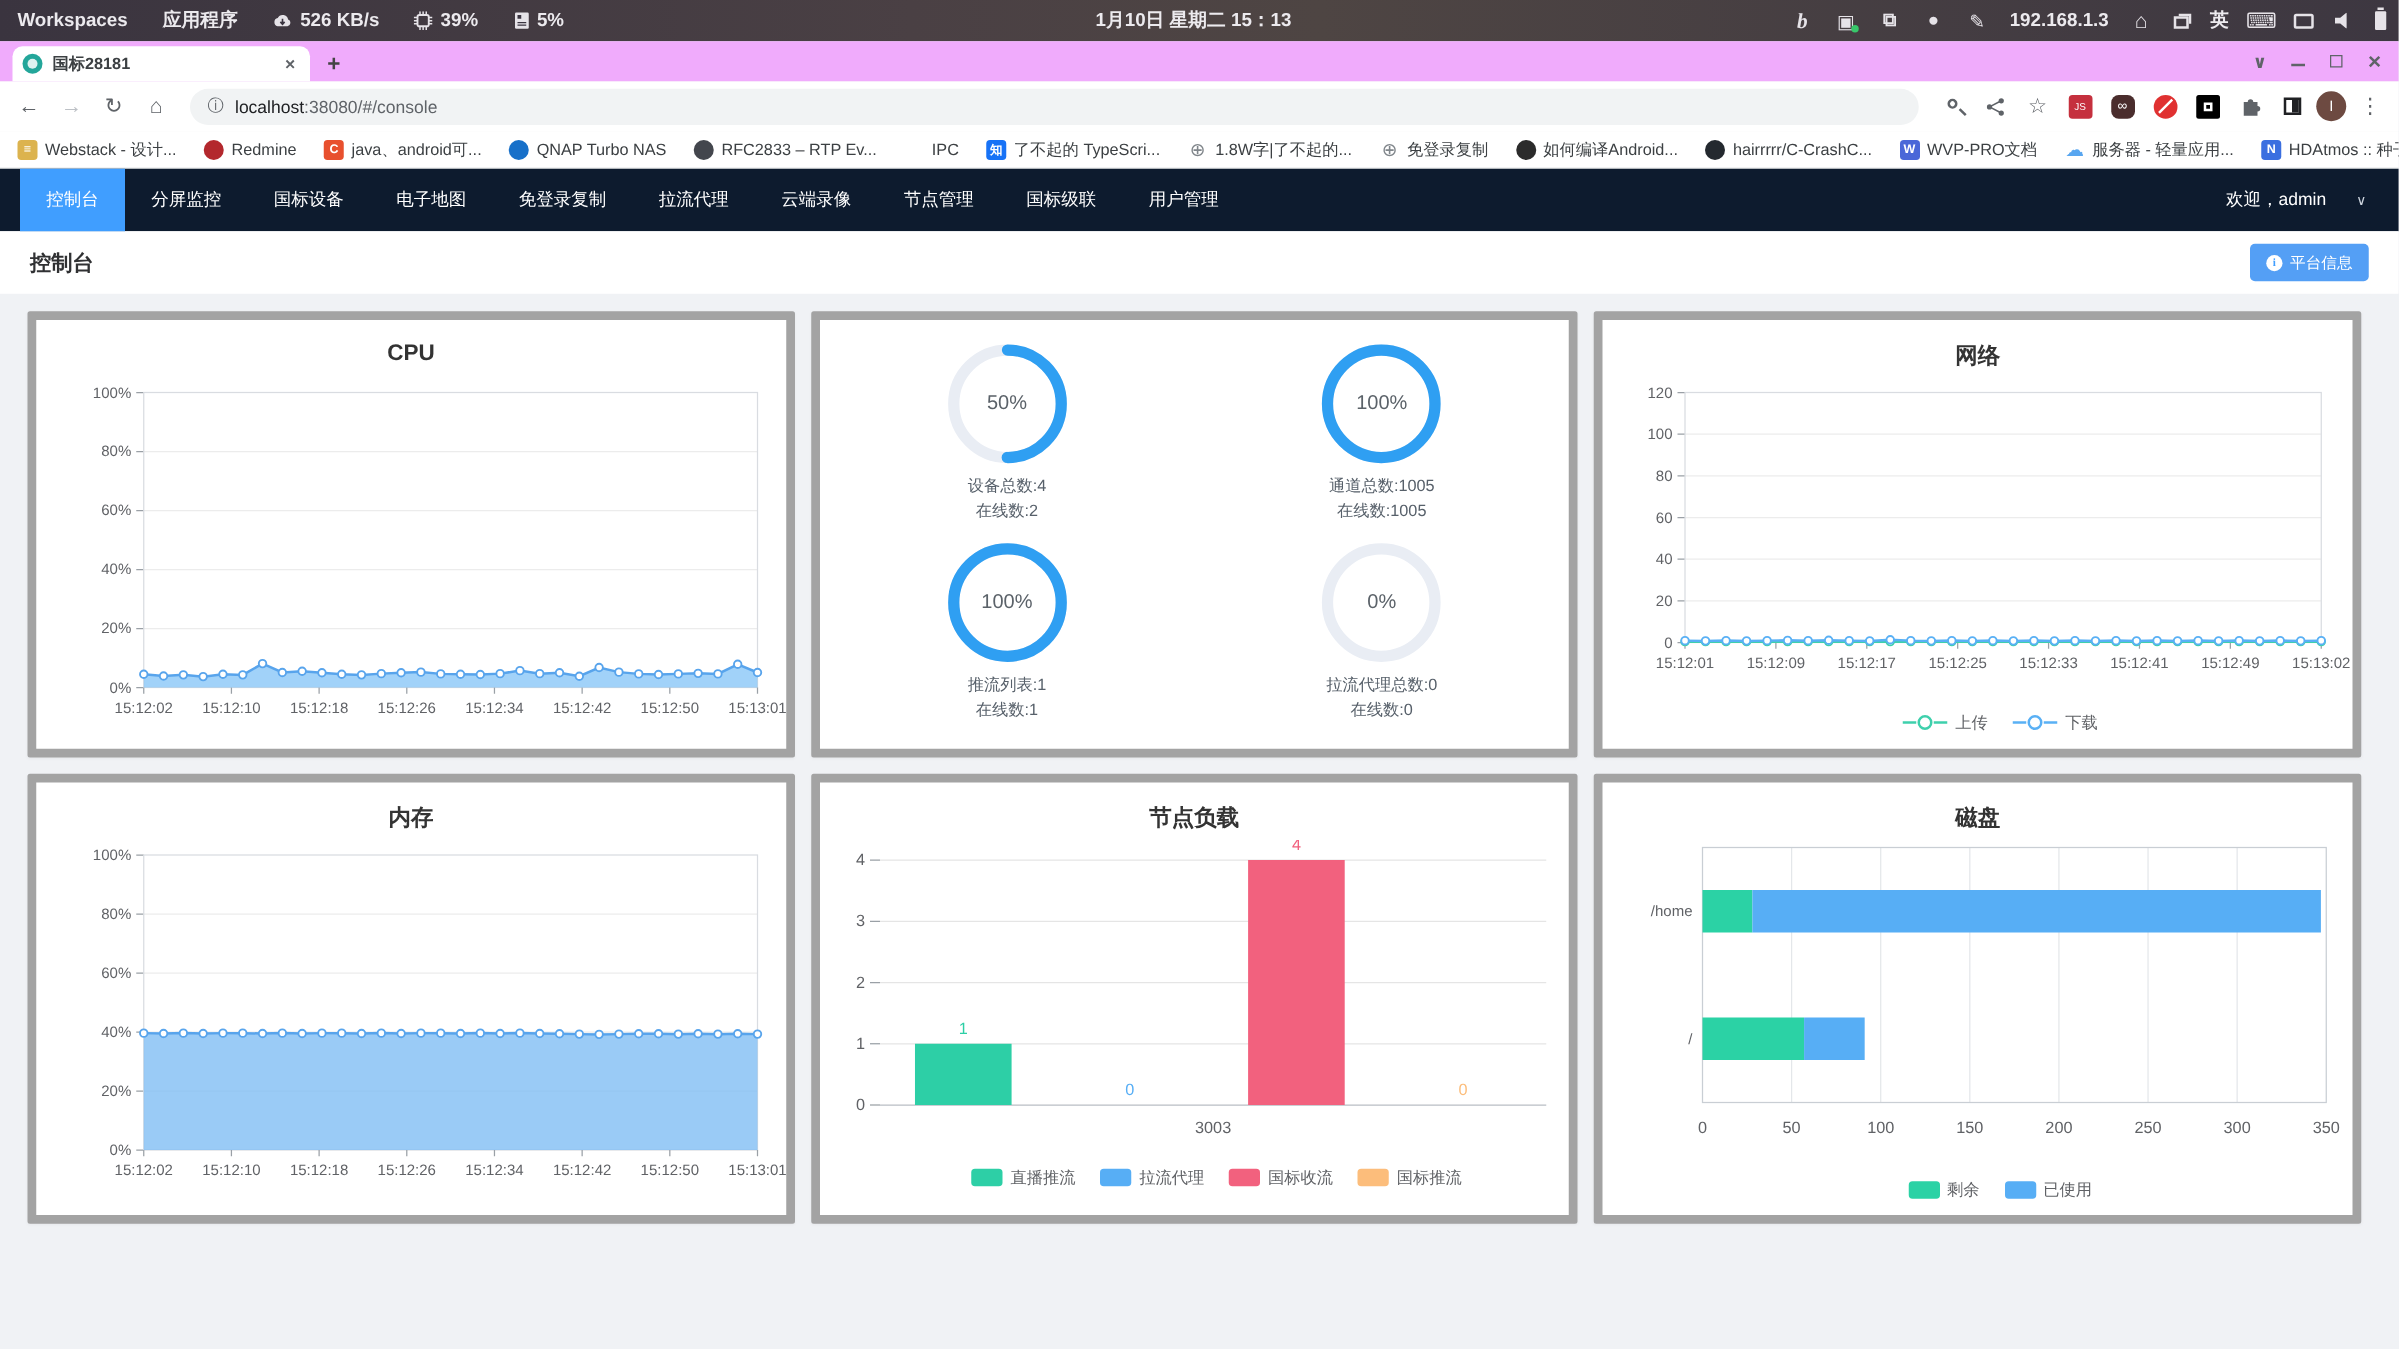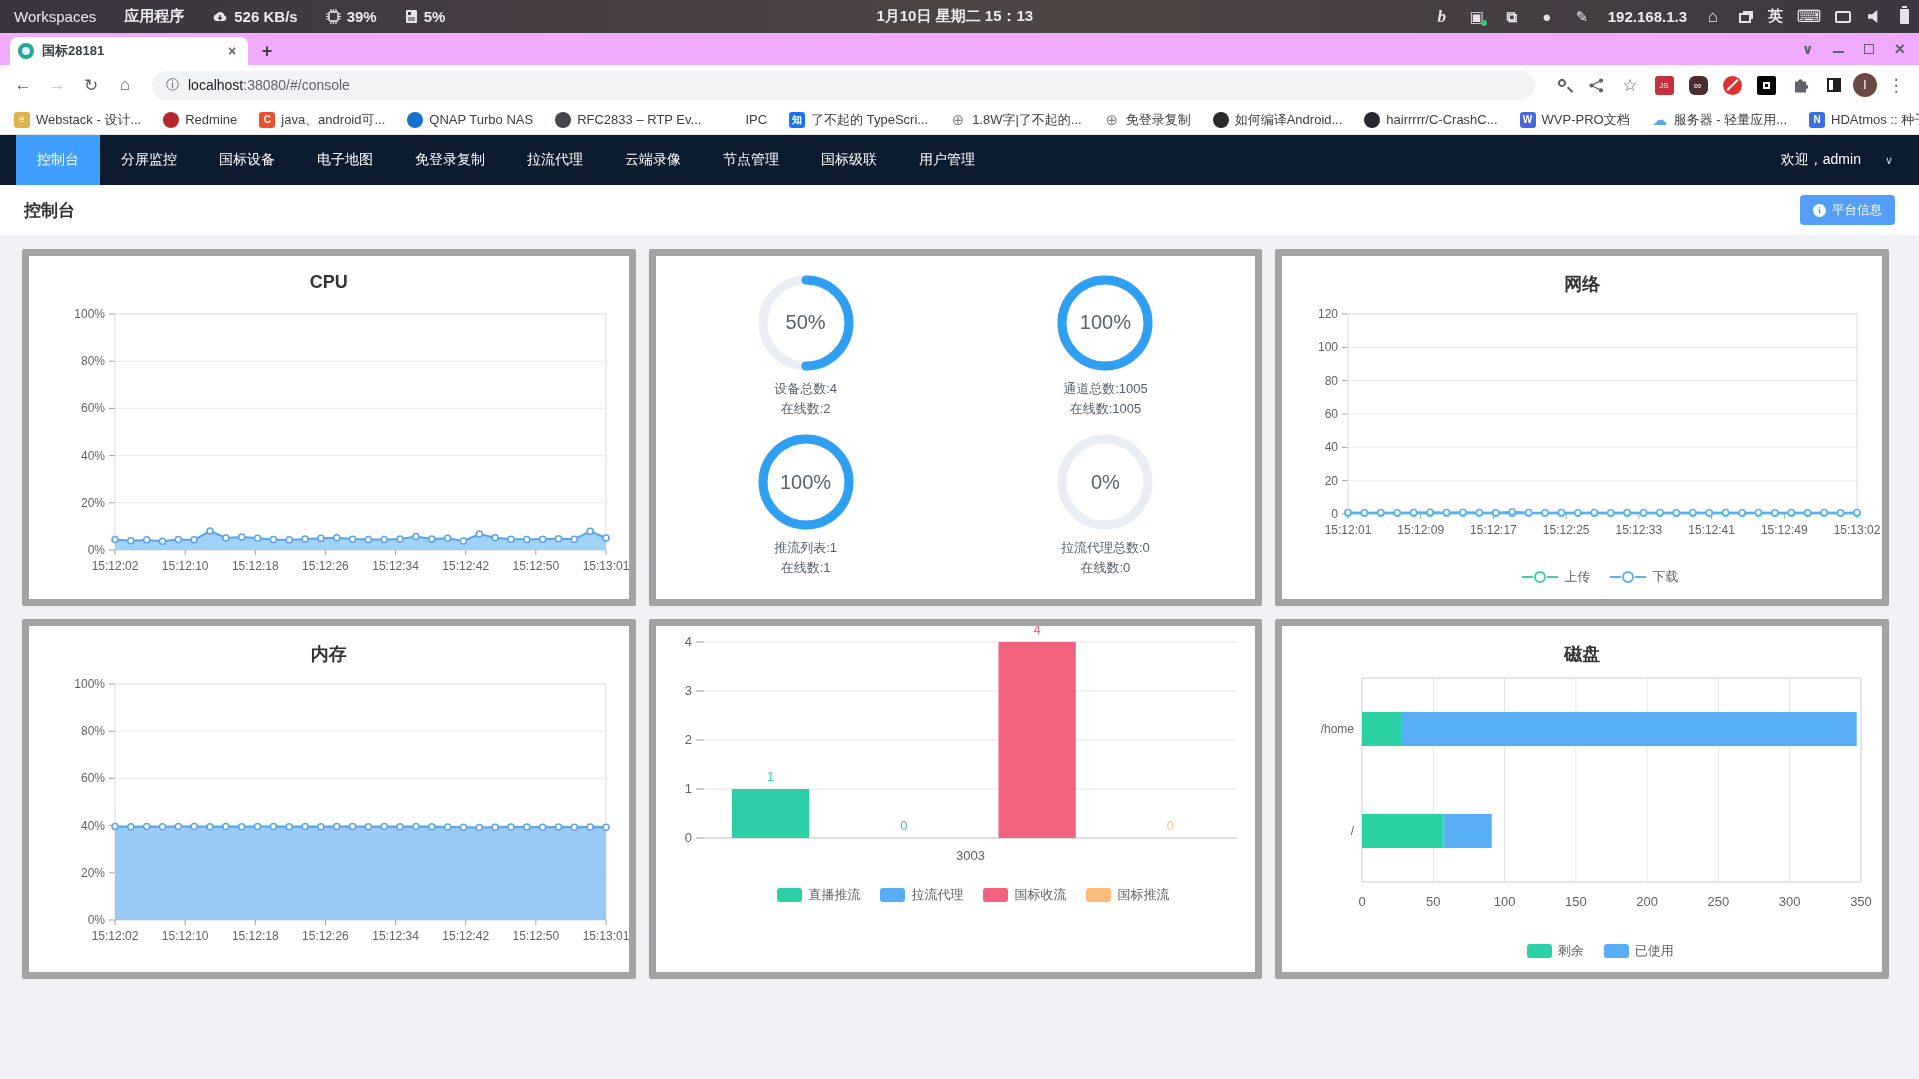--- a/index.html
+++ b/index.html
@@ -66,33 +66,33 @@
   .content{display:grid;grid-template-columns:repeat(3,1fr);grid-template-rows:357px 360px;gap:13px;padding:14px 30px 0 22px;}
   .card{background:#fff;border:7px solid #a3a3a3;border-radius:2px;box-shadow:0 1px 3px rgba(0,0,0,.04);overflow:hidden;}
   .chart-title{text-align:center;padding-top:16px;height:46px;font-size:18px;font-weight:bold;color:#333;}
   .legend-row{display:flex;justify-content:center;align-items:center;gap:20px;margin-top:4px;padding-left:36px;}
   .lg-item{display:flex;align-items:center;gap:6px;font-size:13px;color:#606266;}
   .lg-sw{width:25px;height:14px;border-radius:3px;}
   
   .rings-grid{display:grid;grid-template-columns:1fr 1fr;grid-template-rows:1fr 1fr;height:100%;padding:10px 0 14px;}
   .ring{display:flex;flex-direction:column;align-items:center;justify-content:center;}
   .ring-wrap{position:relative;width:100px;height:100px;}
-  .ring-pct{position:absolute;inset:0;display:flex;align-items:center;justify-content:center;font-size:20px;color:#5b6269;text-align:center;}
+  .ring-pct{position:absolute;inset:0;display:flex;align-items:center;justify-content:center;font-size:16px;color:#5b6269;text-align:center;}
   .ring-cap{margin-top:6px;font-size:13px;color:#57606a;text-align:center;line-height:1.55;}
   
   text.ax{fill:#606266;font-size:12px;font-family:"Liberation Sans",sans-serif;}
   text.ax2{fill:#606266;font-size:13px;font-family:"Liberation Sans",sans-serif;}
   text.vlab{font-size:13px;font-family:"Liberation Sans",sans-serif;}
 </style>
 </head>
 <body>
 
 <div class="desktop-bar">
   <div class="db-left">
-    <span style="font-weight:normal;">Workspaces</span>
+    <span style="font-weight:bold;">Workspaces</span>
     <span style="font-weight:bold;">应用程序</span>
     <span class="db-group">
       <svg width="16" height="14" viewBox="0 0 16 14">
           <path d="M12.5 5.6A4.4 4.4 0 0 0 4.2 4.4 3.4 3.4 0 0 0 4 11h8a2.8 2.8 0 0 0 .5-5.4z" fill="#e6e3e8"></path>
           <path d="M8 5v4M6.3 7.5L8 9.4l1.7-1.9" stroke="#3a3440" stroke-width="1.3" fill="none"></path>
         </svg>
       <span>526 KB/s</span>
     </span>
     <span class="db-group">
       <svg width="15" height="15" viewBox="0 0 15 15">
@@ -581,20 +581,21 @@
           <circle cx="481.96774193548384" cy="155.01600000000002" r="3" fill="#fff" stroke="#58a4ec" stroke-width="1.5"></circle>
           <circle cx="497.80645161290323" cy="155.01600000000002" r="3" fill="#fff" stroke="#58a4ec" stroke-width="1.5"></circle>
           <circle cx="513.6451612903226" cy="155.252" r="3" fill="#fff" stroke="#58a4ec" stroke-width="1.5"></circle>
           <circle cx="529.483870967742" cy="155.01600000000002" r="3" fill="#fff" stroke="#58a4ec" stroke-width="1.5"></circle>
           <circle cx="545.3225806451612" cy="155.252" r="3" fill="#fff" stroke="#58a4ec" stroke-width="1.5"></circle>
           <circle cx="561.1612903225807" cy="155.01600000000002" r="3" fill="#fff" stroke="#58a4ec" stroke-width="1.5"></circle>
           <circle cx="577" cy="155.252" r="3" fill="#fff" stroke="#58a4ec" stroke-width="1.5"></circle>
         </svg></div>
   </div>
   <div class="card">
+    <div class="chart-title">节点负载</div>
     <div id="m-load"><svg width="611" height="252" viewBox="0 0 611 252">
           <line x1="40" y1="212" x2="48" y2="212" stroke="#9aa0a6"></line>
           <text x="36" y="216" text-anchor="end" class="ax2">0</text>
           <line x1="48" y1="163" x2="581" y2="163" stroke="#e5e5e5"></line>
           <line x1="40" y1="163" x2="48" y2="163" stroke="#9aa0a6"></line>
           <text x="36" y="167" text-anchor="end" class="ax2">1</text>
           <line x1="48" y1="114" x2="581" y2="114" stroke="#e5e5e5"></line>
           <line x1="40" y1="114" x2="48" y2="114" stroke="#9aa0a6"></line>
           <text x="36" y="118" text-anchor="end" class="ax2">2</text>
           <line x1="48" y1="65" x2="581" y2="65" stroke="#e5e5e5"></line>

